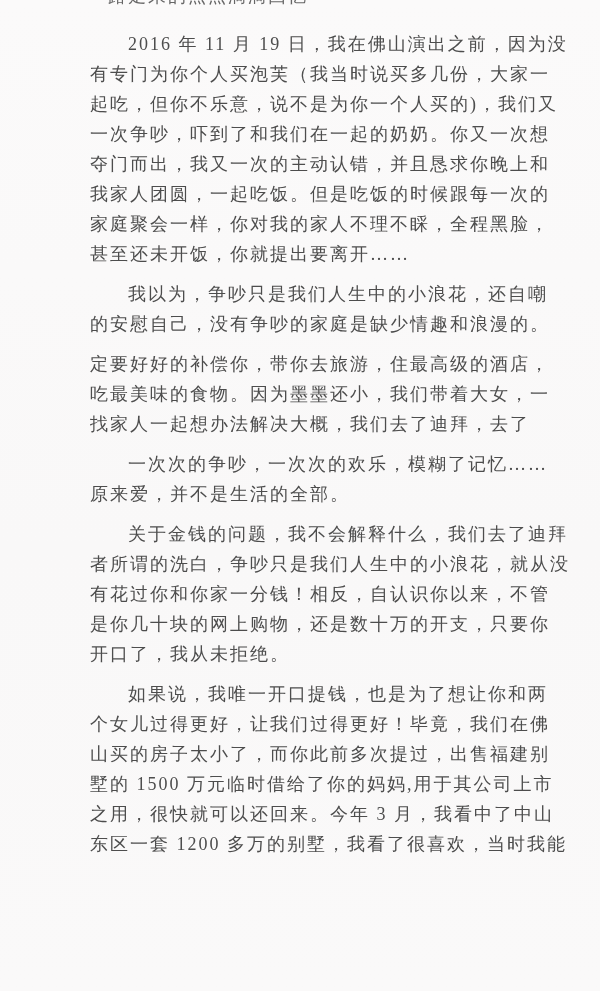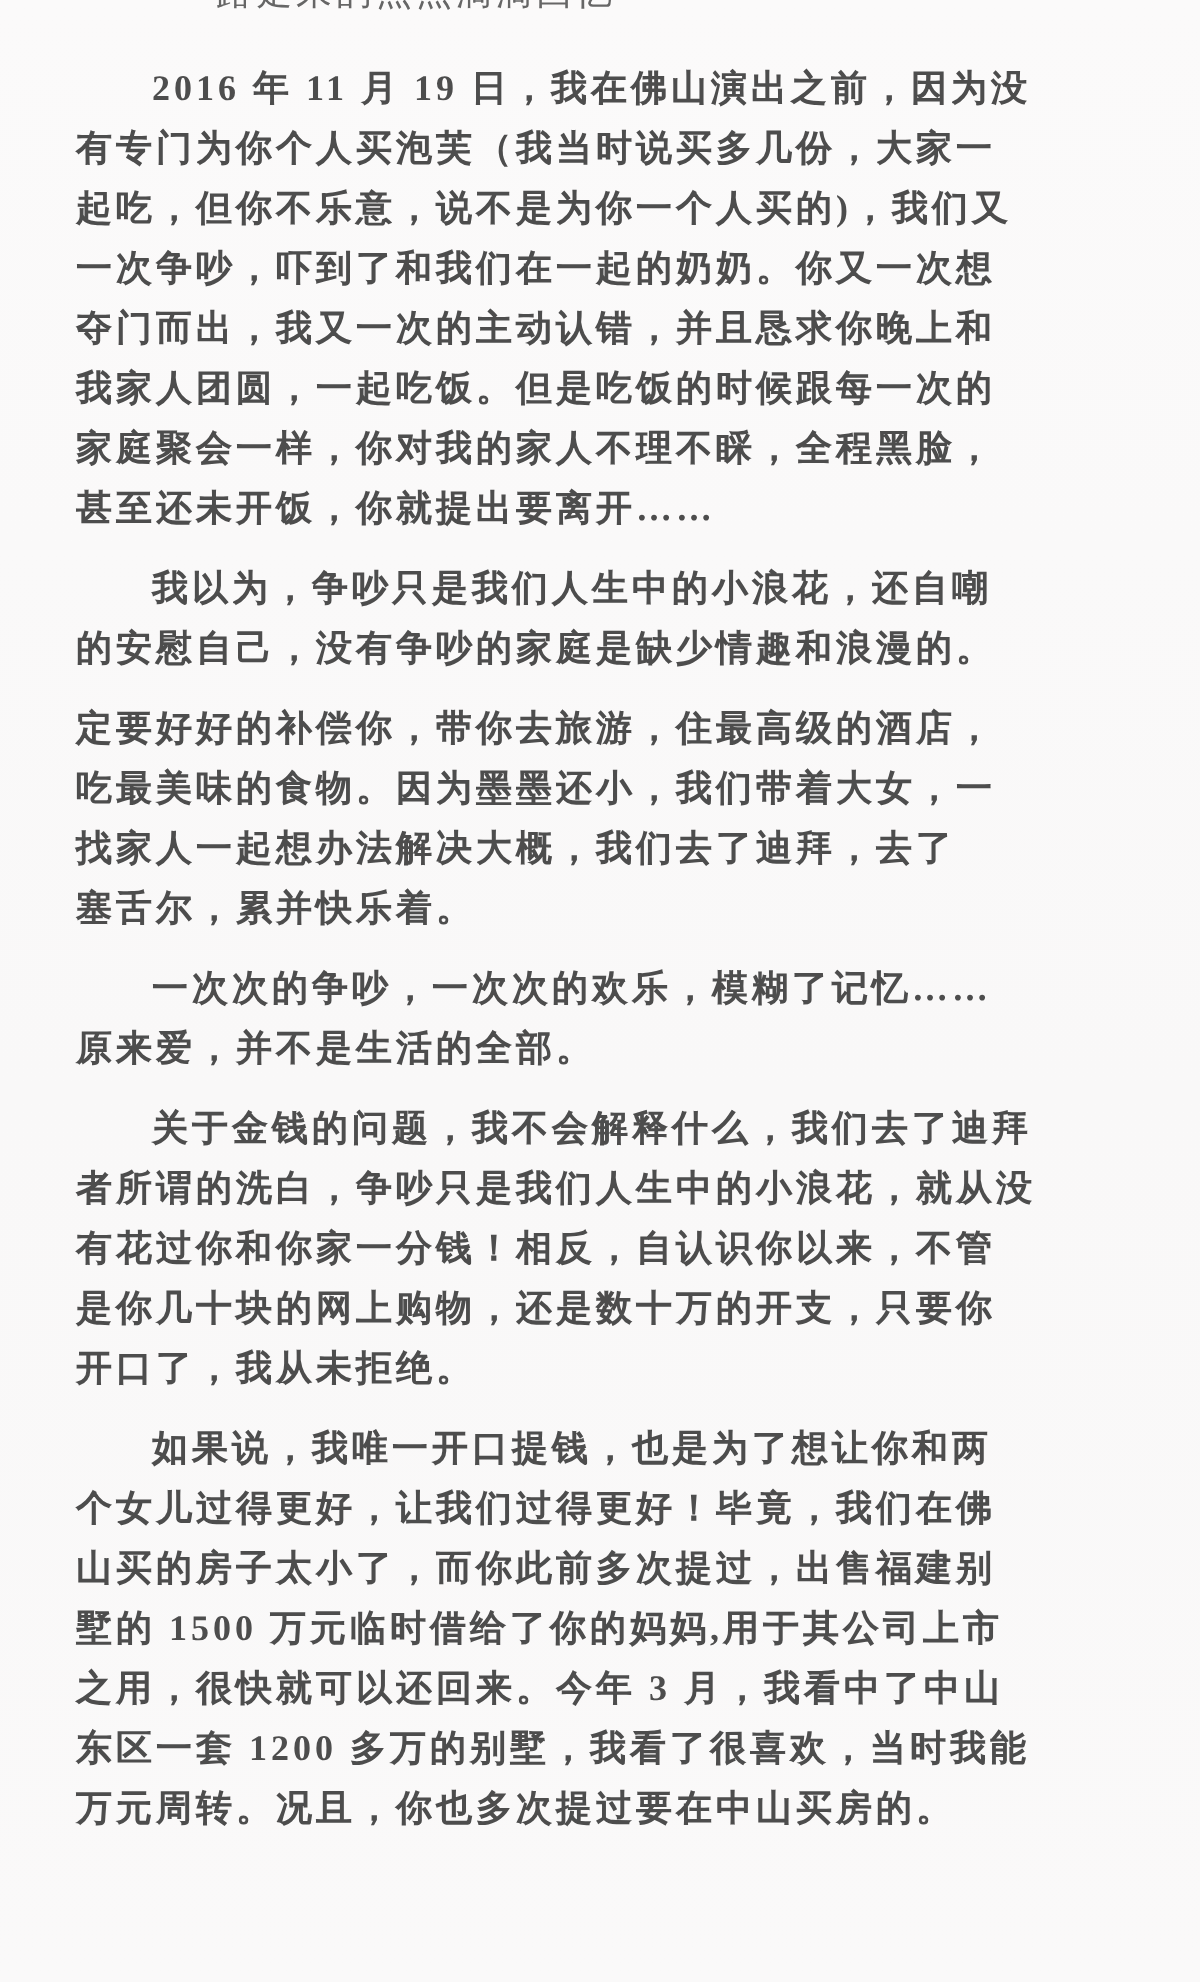--- a/index.html
+++ b/index.html
@@ -22,22 +22,21 @@
   .clip-inner {
     display: block;
     font-size: 18px;
     line-height: 30px;
     letter-spacing: 2px;
     margin-top: -19px;
     opacity: 0.85;
     white-space: nowrap;
   }
   .letter-body {
-    padding: 0 78px 0 38px;
-    font-weight: bold;
+    padding: 0 78px 0 90px;
   }
   .para { margin: 10px 0 0 0; }
   .para:first-child { margin-top: 16px; }
   .line {
     font-size: 18px;
     line-height: 30px;
     letter-spacing: 2px;
     white-space: nowrap;
   }
   .line.indent { padding-left: 38px; }
@@ -61,36 +60,34 @@
         <div class="line">甚至还未开饭，你就提出要离开……</div>
       </div>
       <div class="para">
         <div class="line indent">我以为，争吵只是我们人生中的小浪花，还自嘲</div>
         <div class="line">的安慰自己，没有争吵的家庭是缺少情趣和浪漫的。</div>
       </div>
       <div class="para">
         <div class="line">定要好好的补偿你，带你去旅游，住最高级的酒店，</div>
         <div class="line">吃最美味的食物。因为墨墨还小，我们带着大女，一</div>
         <div class="line">找家人一起想办法解决大概，我们去了迪拜，去了</div>
-        <div class="line">塞舌尔，累并快乐着。</div>
       </div>
       <div class="para">
         <div class="line indent">一次次的争吵，一次次的欢乐，模糊了记忆……</div>
         <div class="line">原来爱，并不是生活的全部。</div>
       </div>
       <div class="para">
         <div class="line indent">关于金钱的问题，我不会解释什么，我们去了迪拜</div>
         <div class="line">者所谓的洗白，争吵只是我们人生中的小浪花，就从没</div>
         <div class="line">有花过你和你家一分钱！相反，自认识你以来，不管</div>
         <div class="line">是你几十块的网上购物，还是数十万的开支，只要你</div>
         <div class="line">开口了，我从未拒绝。</div>
       </div>
       <div class="para">
         <div class="line indent">如果说，我唯一开口提钱，也是为了想让你和两</div>
         <div class="line">个女儿过得更好，让我们过得更好！毕竟，我们在佛</div>
         <div class="line">山买的房子太小了，而你此前多次提过，出售福建别</div>
         <div class="line">墅的 1500 万元临时借给了你的妈妈,用于其公司上市</div>
         <div class="line">之用，很快就可以还回来。今年 3 月，我看中了中山</div>
         <div class="line">东区一套 1200 多万的别墅，我看了很喜欢，当时我能</div>
-        <div class="line">万元周转。况且，你也多次提过要在中山买房的。</div>
       </div>
     </div>
 </div>
 
 </body></html>

